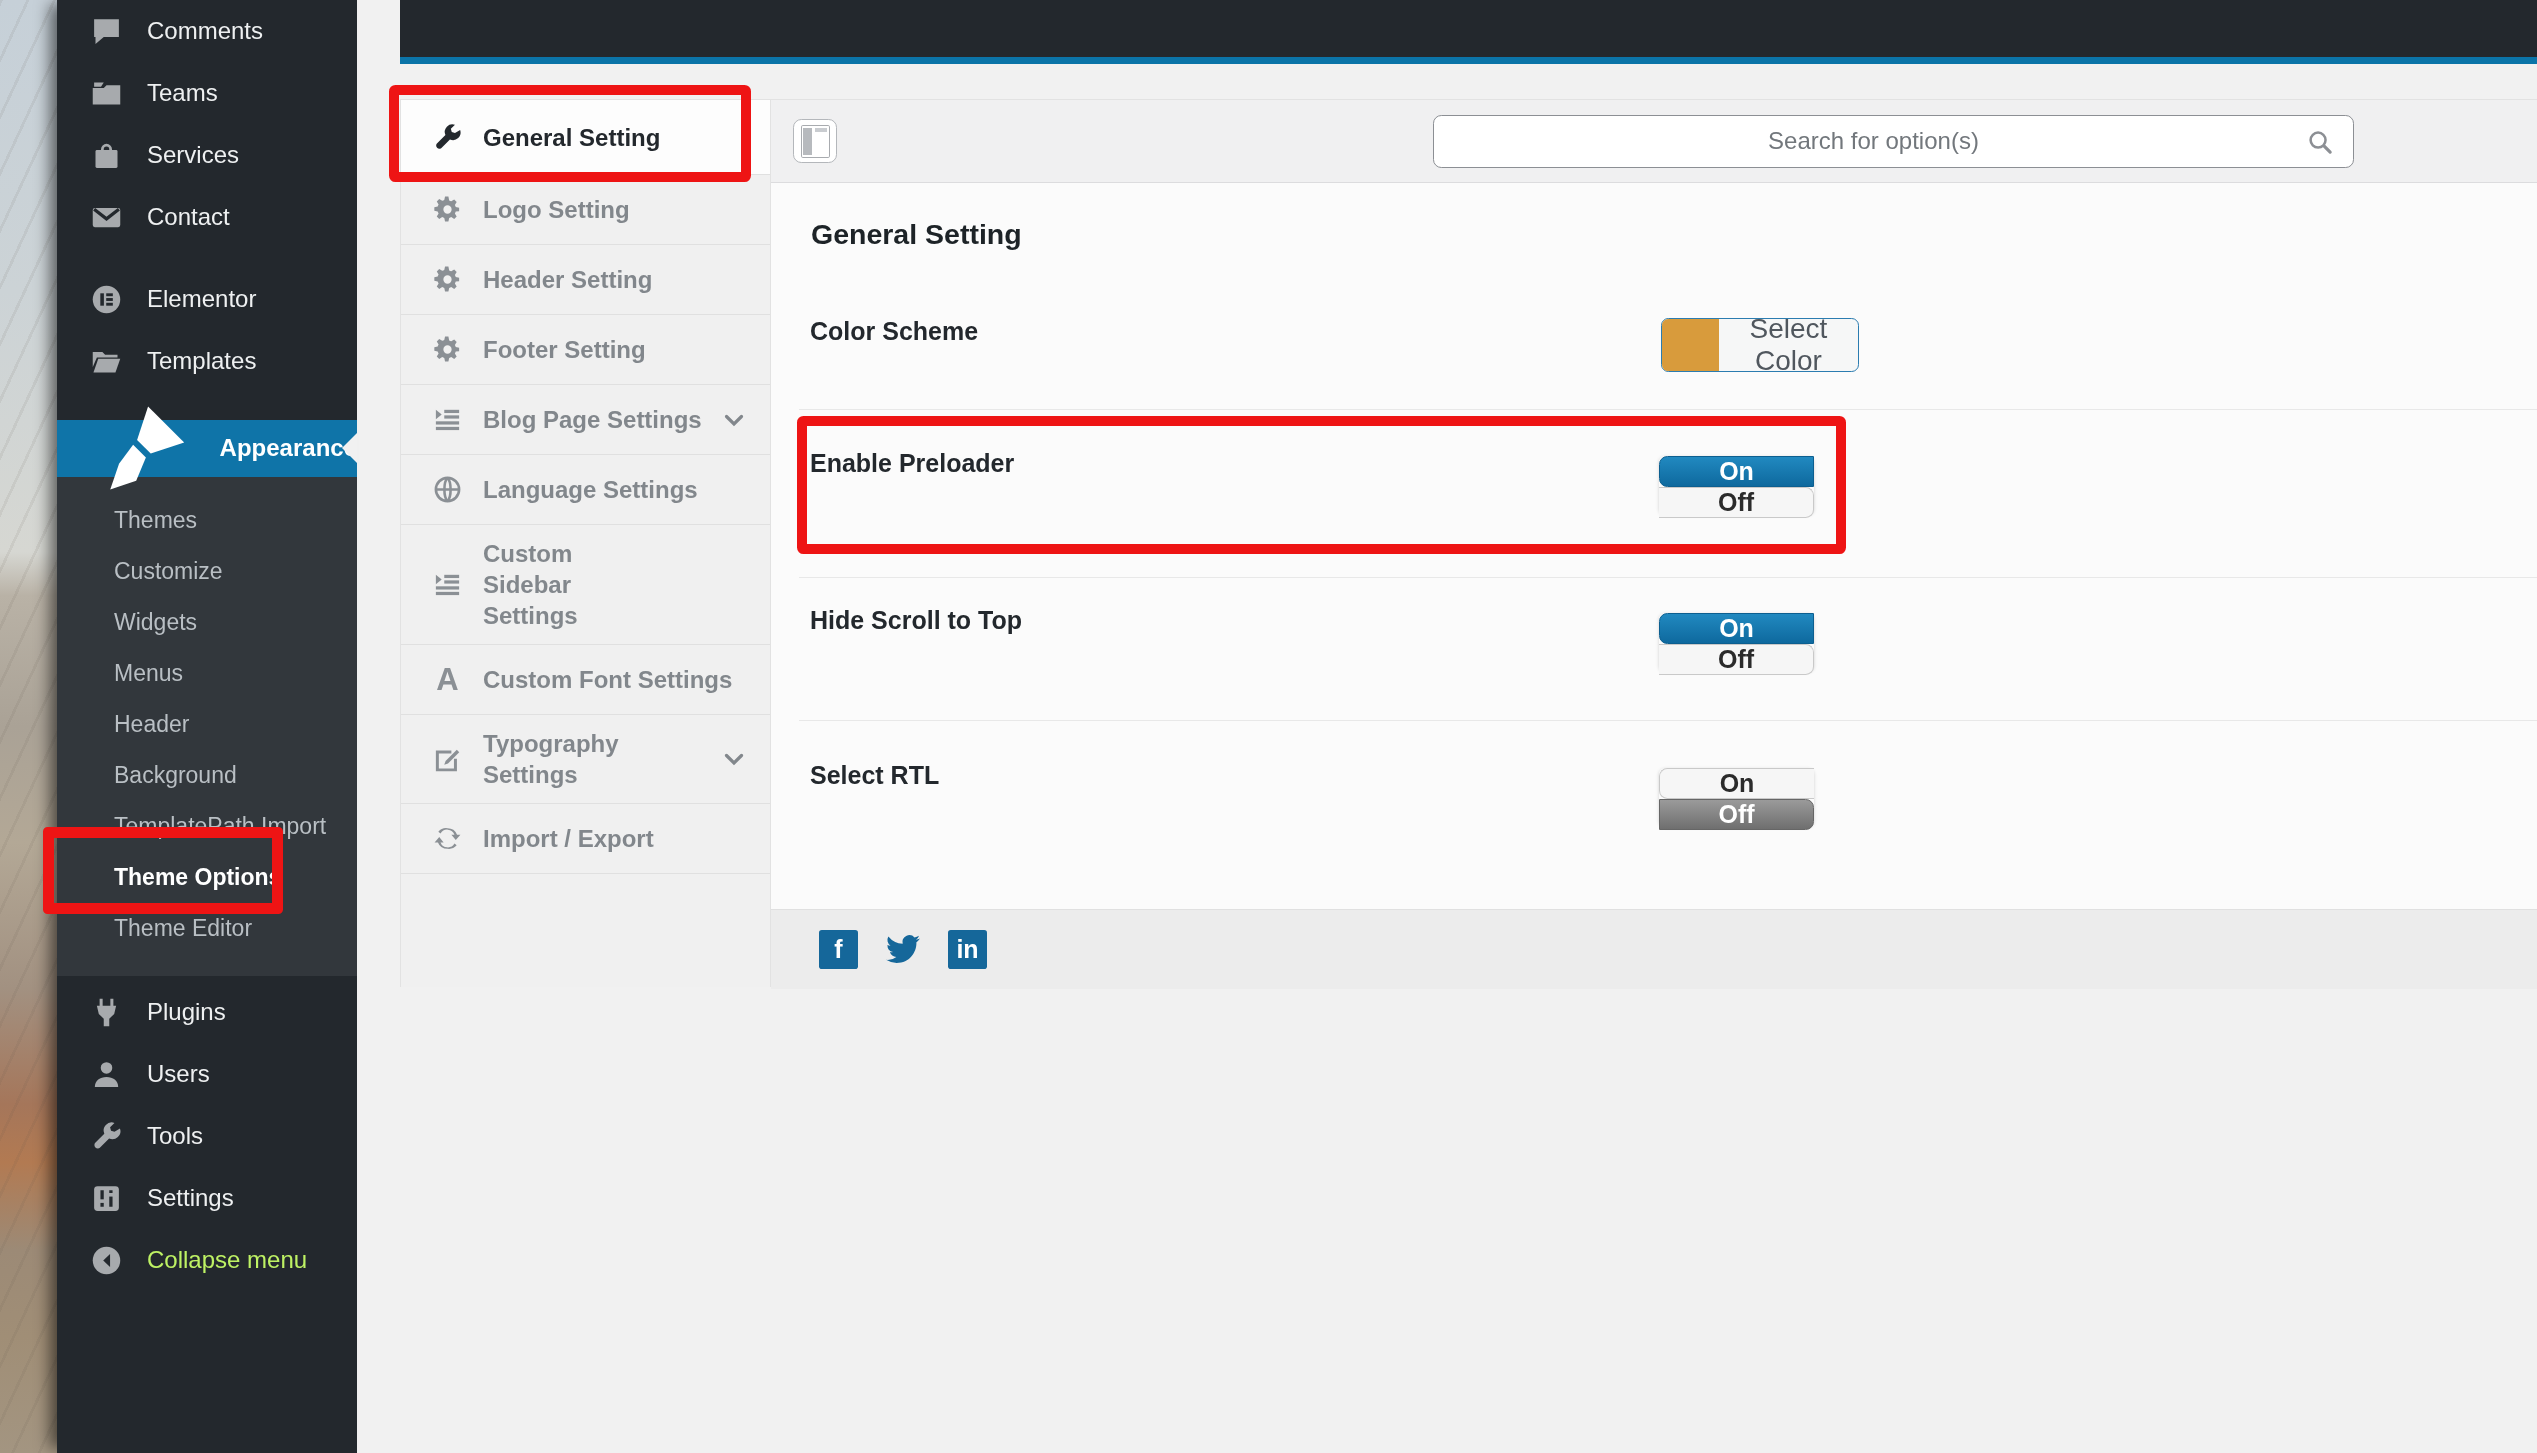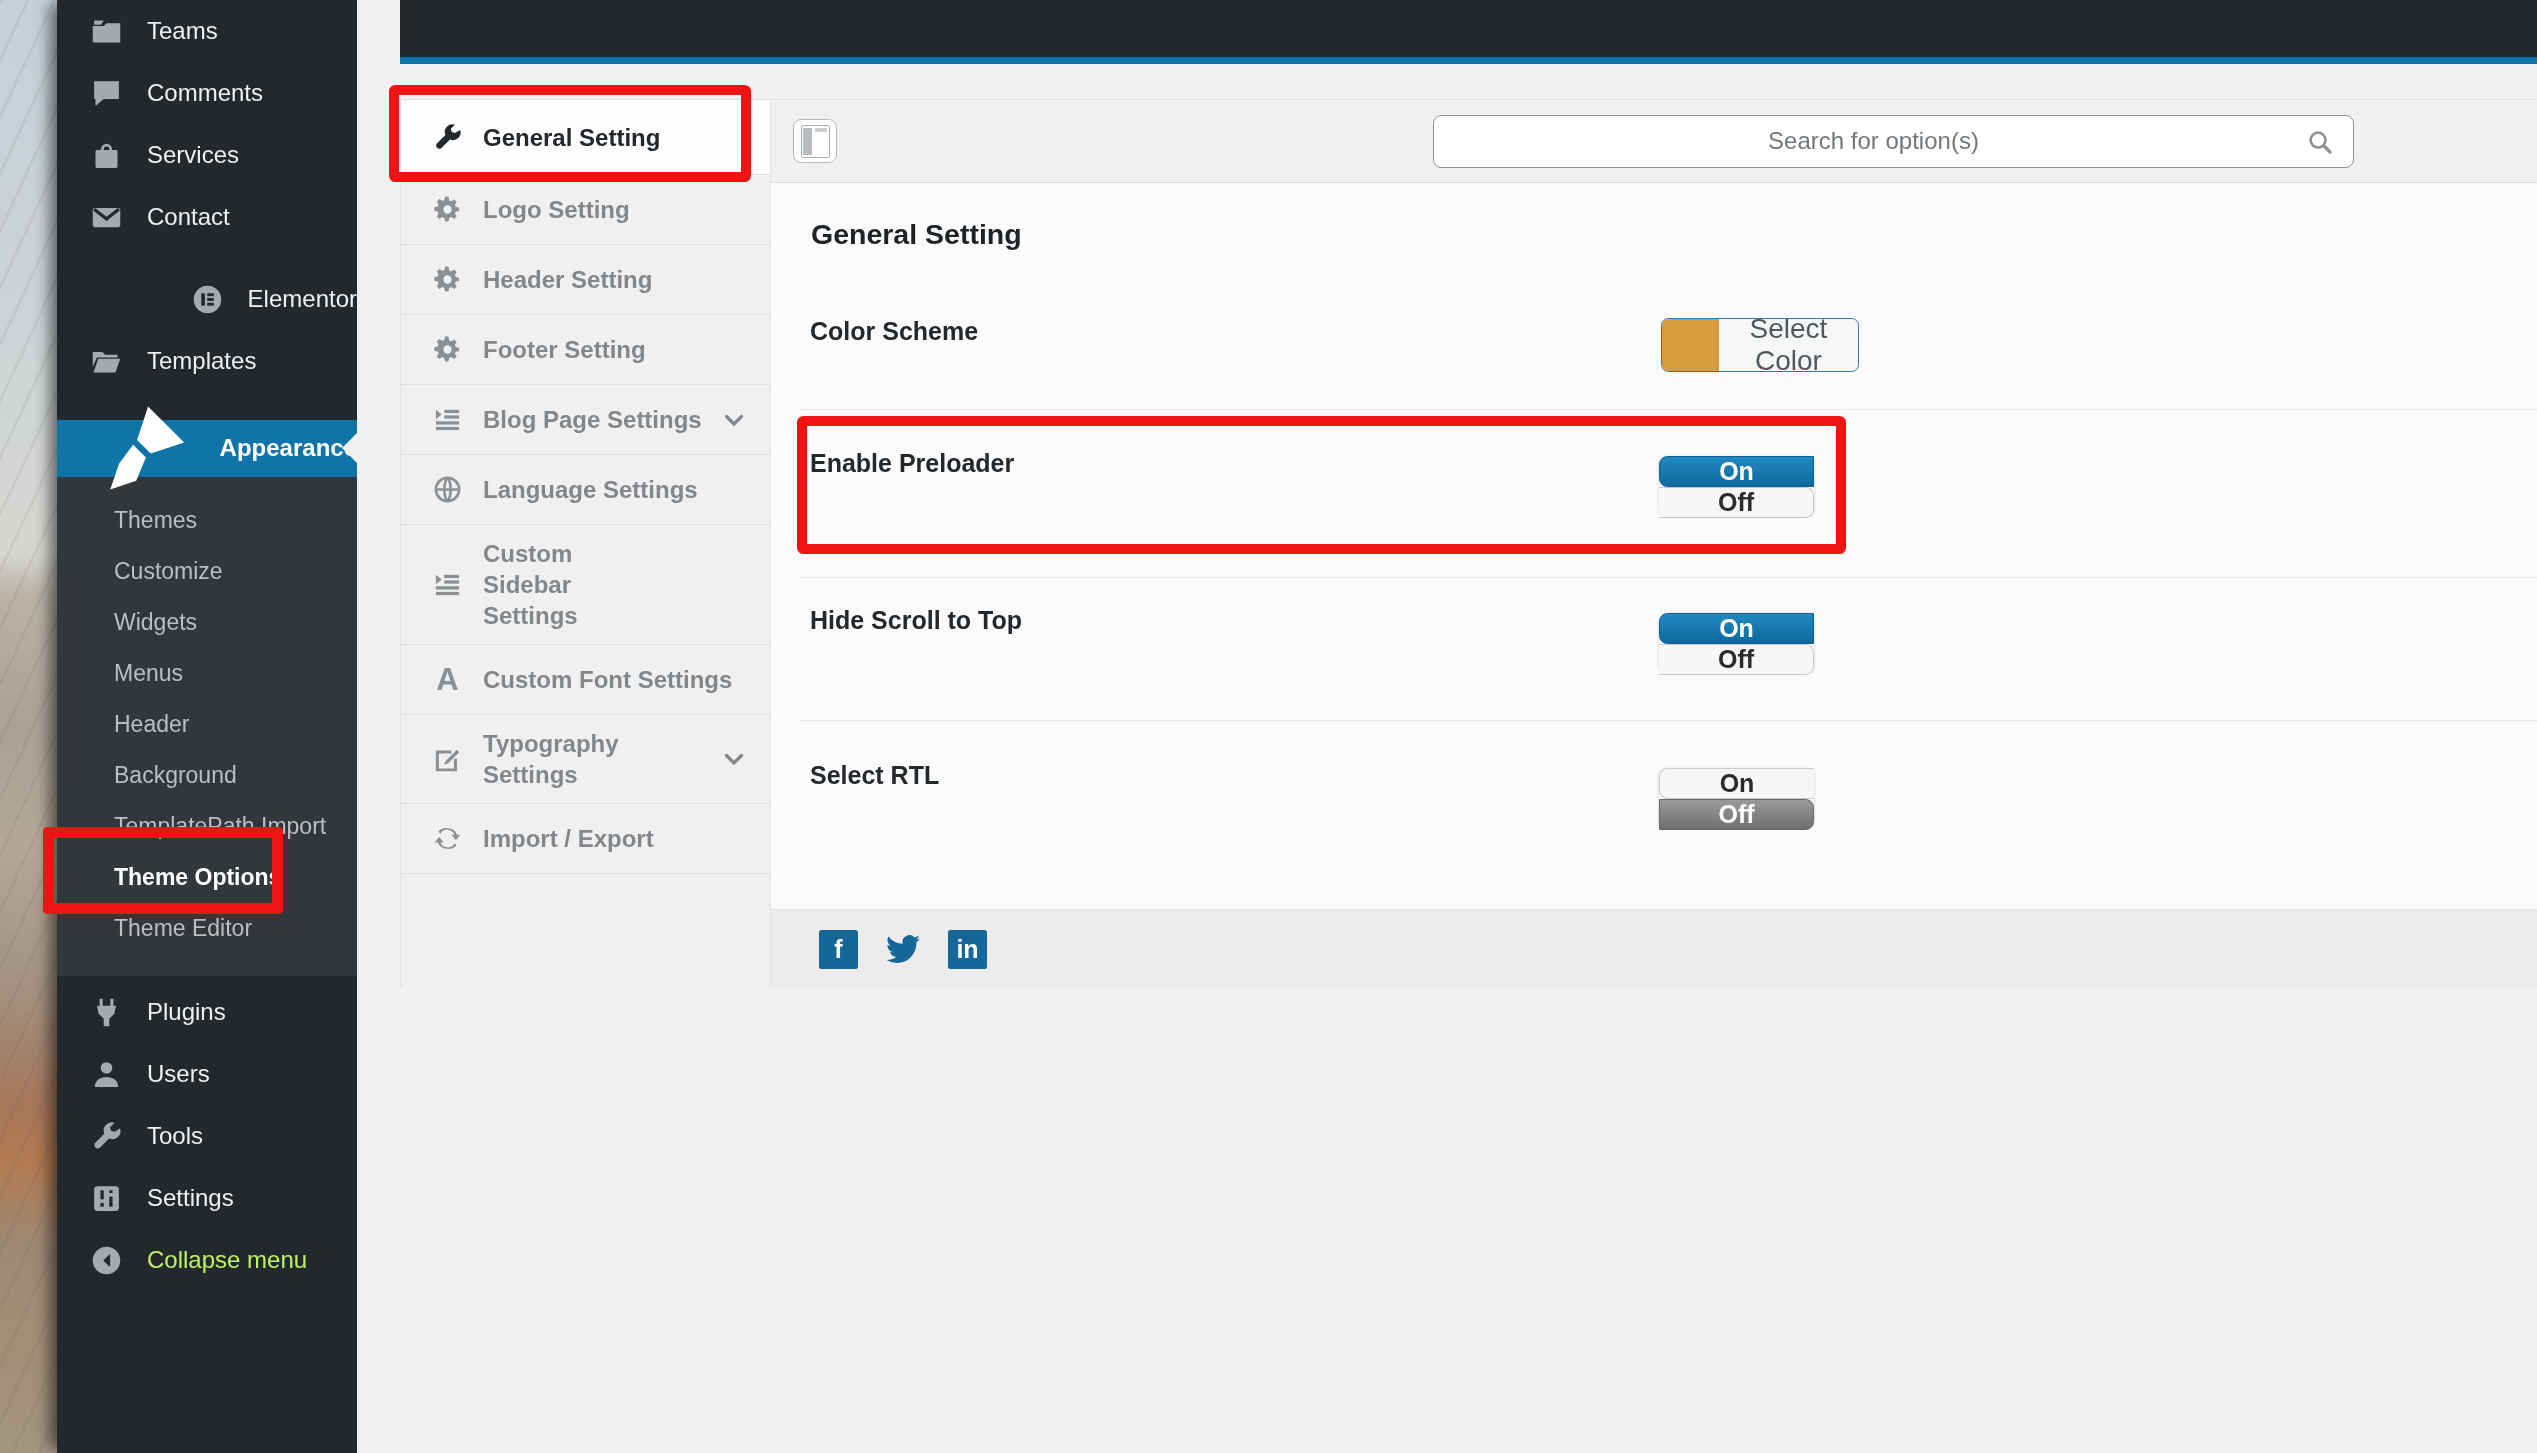--- a/index.html
+++ b/index.html
@@ -31,21 +31,21 @@
   #sidebar {
     position:absolute; left:57px; top:0; width:300px; height:1453px;
     background:#23282d; color:#eef0f1;
     box-shadow:-11px 0 14.7px -3.7px rgba(0,0,0,.55);
   }
   .sb-item {
     height:62px; display:flex; align-items:center;
     padding-left:33px; font-size:24px; color:#eef0f1; cursor:pointer;
   }
   .sb-item .sb-ico { width:33px; height:33px; color:#a7aaad; margin-right:24px; flex:0 0 33px; }
-  .sb-item.gap-before { margin-top:20px;justify-content:flex-end; }
+  .sb-item.gap-before { margin-top:20px; }
   #sb-appearance {
     height:57px; margin-top:27.6px; background:#0f74a8; color:#fff;
     position:relative; display:flex; align-items:center; padding-left:33px;
     font-size:24px; font-weight:600; cursor:pointer;
   }
   #sb-appearance .sb-ico { color:#fff; }
   #sb-appearance .notch {
     position:absolute; right:0; top:50%; transform:translateY(-50%);
     width:0; height:0; border-top:15.6px solid transparent; border-bottom:15.6px solid transparent;
     border-right:15.6px solid #f1f1f1;
@@ -180,30 +180,30 @@
 <div id="photo-strip">
     <div class="streaks"></div>
   </div>
 
 <div id="admin-bar"></div>
 <div id="blue-line"></div>
 
 <div id="sidebar">
   <div class="sb-item">
     <svg class="sb-ico" viewBox="0 0 24 24" fill="currentColor">
+        <path d="M3 3h18v13H10l-6 5v-5H3z"></path>
+      </svg>
+    <span>Comments</span>
+  </div>
+  <div class="sb-item">
+    <svg class="sb-ico" viewBox="0 0 24 24" fill="currentColor">
         <path d="M3 4h7l-2 3H3z"></path>
         <path d="M2 8h8l2-2h10v14H2z"></path>
       </svg>
     <span>Teams</span>
-  </div>
-  <div class="sb-item">
-    <svg class="sb-ico" viewBox="0 0 24 24" fill="currentColor">
-        <path d="M3 3h18v13H10l-6 5v-5H3z"></path>
-      </svg>
-    <span>Comments</span>
   </div>
   <div class="sb-item">
     <svg class="sb-ico" viewBox="0 0 24 24" fill="currentColor">
         <path d="M8 9V7.5a4 4 0 018 0V9h-2V7.5a2 2 0 00-4 0V9z"></path>
         <rect x="4" y="8" width="16" height="13" rx="1"></rect>
       </svg>
     <span>Services</span>
   </div>
   <div class="sb-item">
     <svg class="sb-ico" viewBox="0 0 24 24" fill="currentColor">

